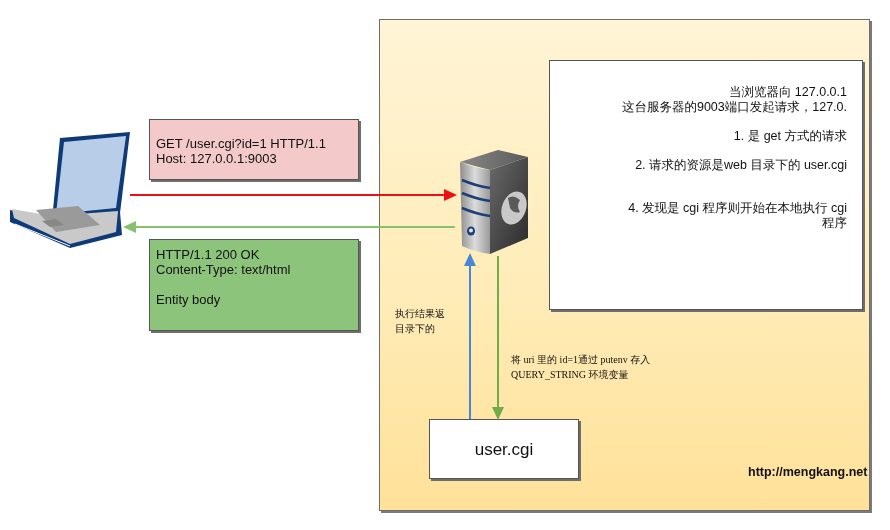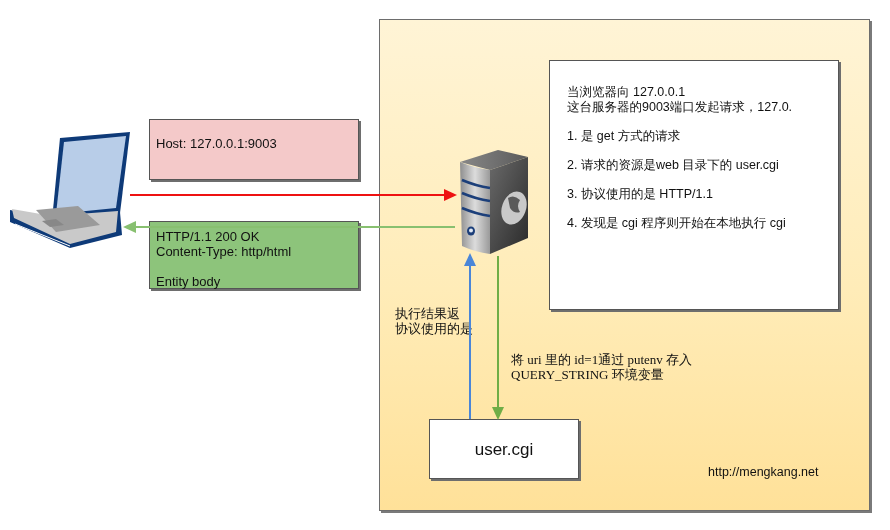--- a/index.html
+++ b/index.html
@@ -22,81 +22,83 @@
     box-sizing: border-box;
     font-size: 13px;
     line-height: 15px;
   }
   .request-box {
     left: 149px; top: 119px; width: 210px; height: 61px;
     background: #f4c9c9;
     padding: 16px 6px 0 6px;
   }
   .response-box {
-    left: 149px; top: 221px; width: 210px; height: 68px;
+    left: 149px; top: 239px; width: 210px; height: 92px;
     background: #8dc47b;
     padding: 7px 6px 0 6px;
   }
   .info-box {
-    left: 549px; top: 60px; width: 290px; height: 250px;
+    left: 549px; top: 60px; width: 314px; height: 250px;
     background: #ffffff;
-    padding: 24px 15px 0 17px;
+    padding: 24px 15px 0 25px;
     font-size: 12.5px;
     line-height: 14.5px;
+    text-align: right;
   }
   .info-box .line { white-space: pre; display: block; min-height: 14.5px; }
   .cgi-box {
     left: 429px; top: 419px; width: 150px; height: 60px;
     background: #ffffff;
     display: flex; align-items: center; justify-content: center;
     font-size: 17px;
   }
   .line { display: block; white-space: pre; min-height: 15px; }
-  .label-small { font-size: 13px; line-height: 15px; }
+  .label-small { font-size: 10px; line-height: 15px; }
   .exec-label { left: 395px; top: 306px; }
   .env-label { left: 511px; top: 352px; font-family: Liberation Serif, serif; }
-  .site-label { left: 708px; top: 465px; font-size: 12.5px; }
+  .site-label { left: 748px; top: 465px; font-size: 12.5px; font-weight: bold; }
   svg.overlay { position: absolute; left: 0; top: 0; }
 </style>
 </head>
 <body>
 
 <div class="abs server-zone"></div>
 
 <div class="abs box request-box">
+  <span class="line">GET /user.cgi?id=1 HTTP/1.1</span>
   <span class="line">Host: 127.0.0.1:9003</span>
 </div>
 
 <div class="abs box response-box">
   <span class="line">HTTP/1.1 200 OK</span>
-  <span class="line">Content-Type: http/html</span>
+  <span class="line">Content-Type: text/html</span>
   <span class="line"></span>
   <span class="line">Entity body</span>
 </div>
 
 <div class="abs box info-box">
   <span class="line">当浏览器向 127.0.0.1</span>
   <span class="line">这台服务器的9003端口发起请求，127.0.</span>
   <span class="line"></span>
   <span class="line">1. 是 get 方式的请求</span>
   <span class="line"></span>
   <span class="line">2. 请求的资源是web 目录下的 user.cgi</span>
   <span class="line"></span>
-  <span class="line">3. 协议使用的是 HTTP/1.1</span>
   <span class="line"></span>
   <span class="line">4. 发现是 cgi 程序则开始在本地执行 cgi</span>
+  <span class="line">程序</span>
 </div>
 
 <div class="abs box cgi-box">
   <span>user.cgi</span>
 </div>
 
 <div class="abs label-small exec-label">
   <span class="line">执行结果返</span>
-  <span class="line">协议使用的是</span>
+  <span class="line">目录下的</span>
 </div>
 <div class="abs label-small env-label">
   <span class="line">将 uri 里的 id=1通过 putenv 存入</span>
   <span class="line">QUERY_STRING 环境变量</span>
 </div>
 <div class="abs site-label">http://mengkang.net</div>
 
 <svg class="overlay" width="890" height="530" viewBox="0 0 890 530">
   <defs>
     <linearGradient id="srvFront" x1="0" y1="0" x2="1" y2="0">

